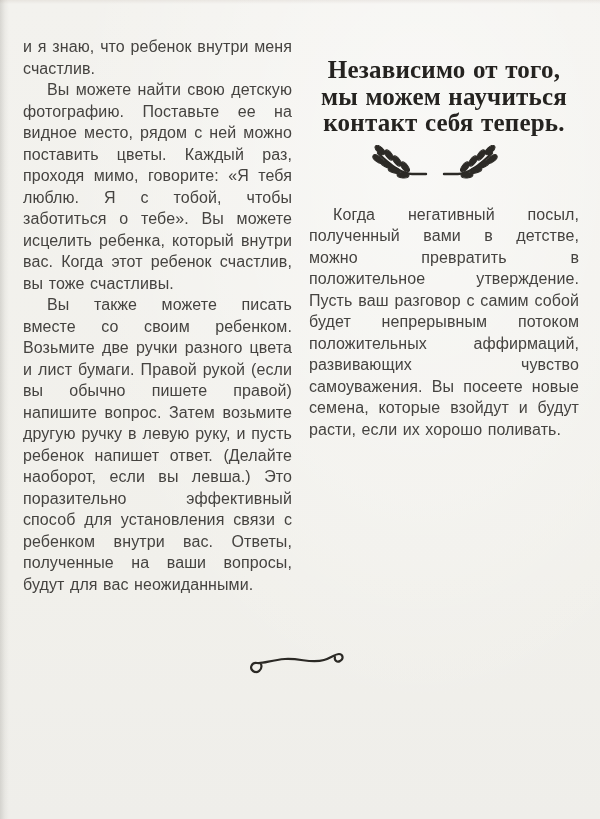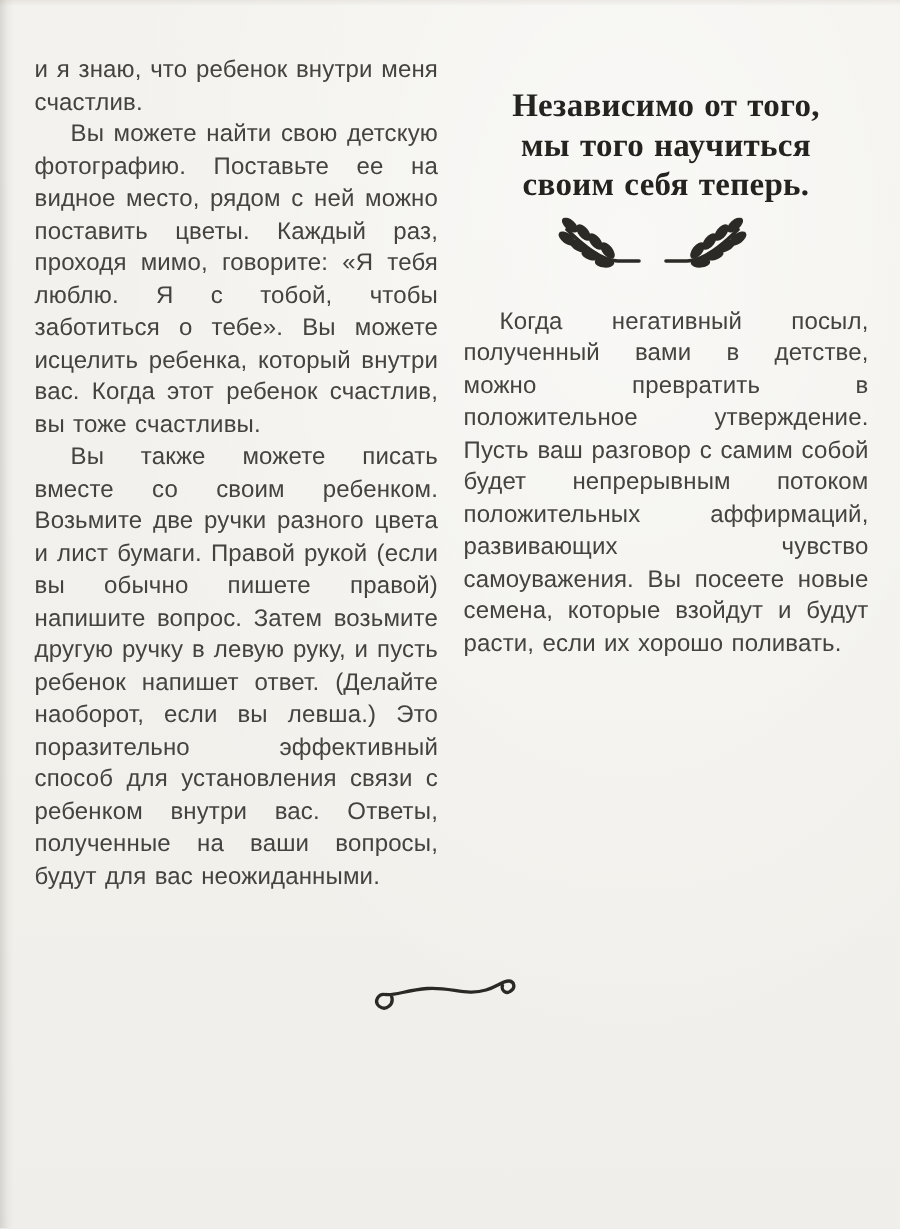--- a/index.html
+++ b/index.html
@@ -50,21 +50,21 @@
     text-align: justify;
     word-spacing: 0.06em;
     letter-spacing: 0.1px;
   }
   .col p { margin: 0; }
   .col p.indent { text-indent: 24px; }
   .pull-quote {
     margin: 21px 2px 4px 2px;
     font-family: "Liberation Serif", serif;
     font-weight: bold;
-    font-size: 22px;
+    font-size: 25px;
     line-height: 26.5px;
     text-align: center;
     color: #252320;
     letter-spacing: 0.2px;
   }
   .pull-quote span { display: block; }
   .ornament {
     margin: 8px 0 0 0;
     width: 270px;
     display: flex;
@@ -93,22 +93,22 @@
     <div class="col">
       <p>и я знаю, что ребенок внутри меня счастлив.</p>
       <p class="indent">Вы можете найти свою детскую фотографию. Поставьте ее на видное место, рядом с ней можно поставить цветы. Каждый раз, проходя мимо, говорите: «Я тебя люблю. Я с тобой, чтобы заботиться о тебе». Вы можете исцелить ребенка, который внутри вас. Когда этот ребенок счастлив, вы тоже счастливы.</p>
       <p class="indent">Вы также можете писать вместе со своим ребенком. Возьмите две ручки разного цвета и лист бумаги. Правой рукой (если вы обычно пишете правой) напишите вопрос. Затем возьмите другую ручку в левую руку, и пусть ребенок напишет ответ. (Делайте наоборот, если вы левша.) Это поразительно эффективный способ для установления связи с ребенком внутри вас. Ответы, полученные на ваши вопросы, будут для вас неожиданными.</p>
     </div>
 
     <div class="col">
 
       <div class="pull-quote">
         <span>Независимо от того,</span>
-        <span>мы того научиться</span>
-        <span>своим себя теперь.</span>
+        <span>мы можем научиться</span>
+        <span>контакт себя теперь.</span>
       </div>
 
       <div class="ornament">
         <svg width="134" height="36" viewBox="0 0 134 36">
           <defs>
             <g id="branch" stroke="#2c2a26" fill="#2c2a26">
               <path d="M1 27 L15 27 C 24 27, 35 20, 49 6" fill="none" stroke-width="2.4" stroke-linecap="round"></path>
               <ellipse cx="22" cy="20" rx="6" ry="2.9" transform="rotate(-52 22 20)"></ellipse>
               <ellipse cx="30" cy="14" rx="6" ry="2.9" transform="rotate(-52 30 14)"></ellipse>
               <ellipse cx="38" cy="8" rx="6" ry="2.9" transform="rotate(-52 38 8)"></ellipse>

